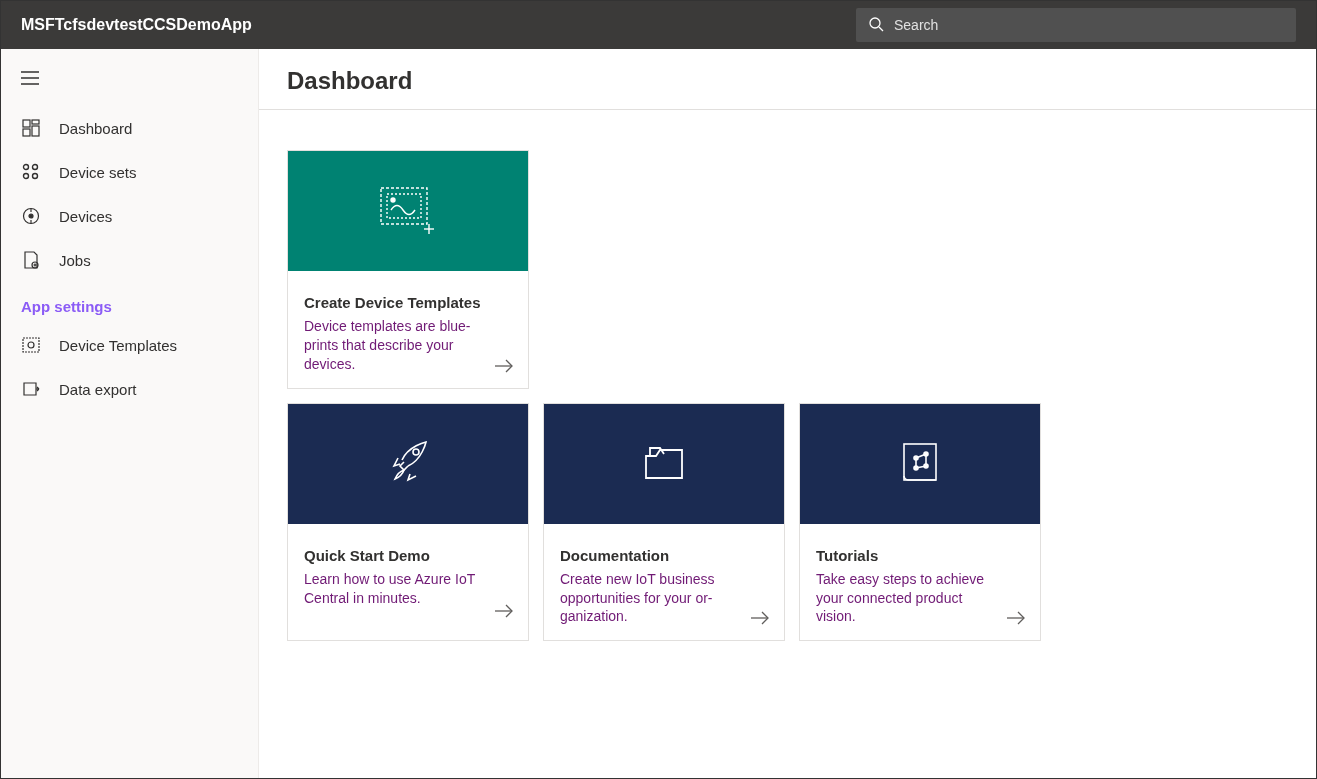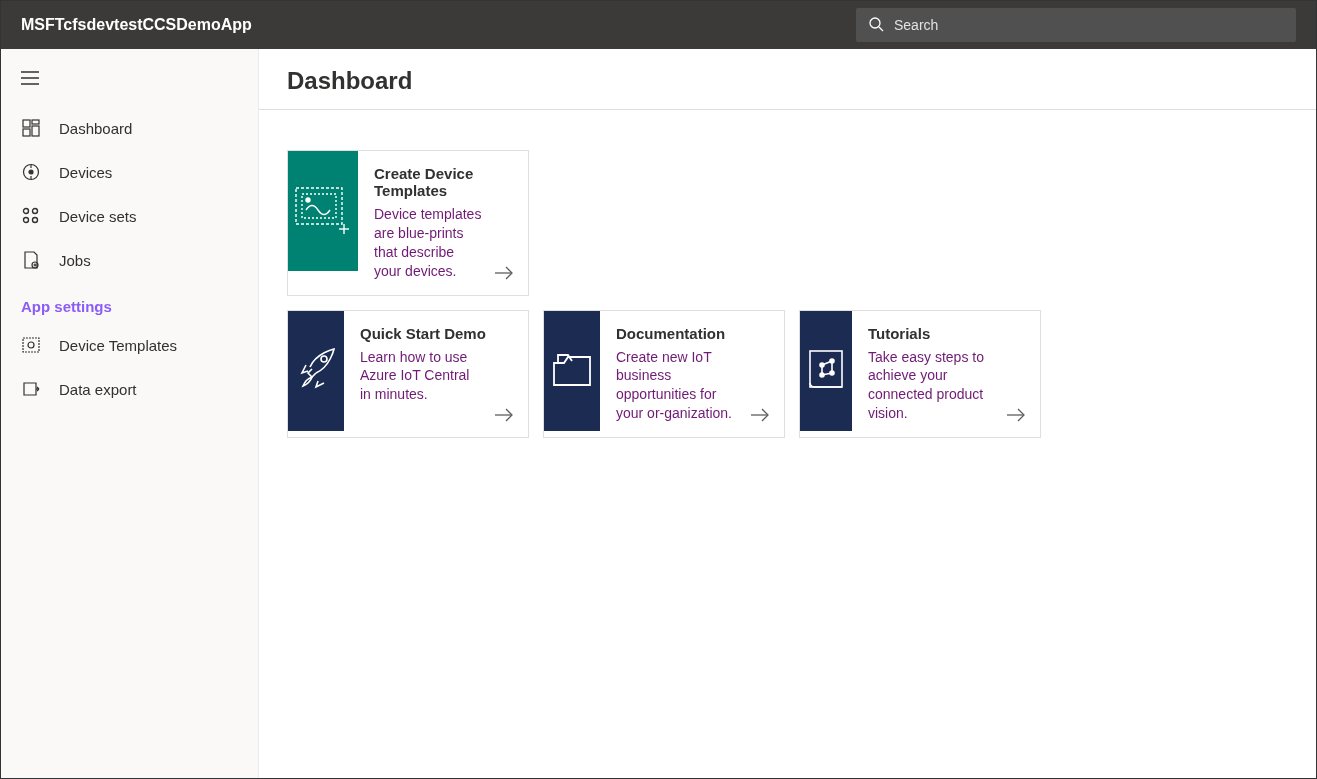--- a/index.html
+++ b/index.html
@@ -101,22 +101,23 @@
   .card-row {
     display: flex;
     gap: 14px;
     margin-bottom: 14px;
   }
   .card {
     width: 242px;
     border: 1px solid #e1dfdd;
     background: #ffffff;
     display: flex;
-    flex-direction: row;
+    flex-direction: column;
     cursor: pointer;
+    gap: 9px;
   }
   .card-hero {
     height: 120px;
     display: flex;
     align-items: center;
     justify-content: center;
   }
   .hero-teal { background: #008272; }
   .hero-navy { background: #1b2b52; }
   .card-hero svg { color: #ffffff; }
@@ -182,40 +183,40 @@
             <rect x="10" y="1" width="7" height="4"></rect>
           <rect x="10" y="7" width="7" height="10"></rect>
             <rect x="1" y="10" width="7" height="7"></rect>
         </svg>
       </span>
       <span>Dashboard</span>
     </div>
 
     <div class="nav-item">
       <span class="nav-icon-slot">
+        <svg viewBox="0 0 18 18" fill="none" stroke="#323130" stroke-width="1.4">
+          <circle cx="4" cy="4" r="2.5"></circle>
+            <circle cx="13" cy="4" r="2.5"></circle>
+          <circle cx="4" cy="13" r="2.5"></circle>
+            <circle cx="13" cy="13" r="2.5"></circle>
+        </svg>
+      </span>
+      <span>Device sets</span>
+    </div>
+
+    <div class="nav-item">
+      <span class="nav-icon-slot">
         <svg viewBox="0 0 18 18" fill="none" stroke="#323130" stroke-width="1.2">
           <circle cx="9" cy="9" r="7.5"></circle>
             <circle cx="9" cy="9" r="2" fill="#323130"></circle>
           <line x1="9" y1="1.5" x2="9" y2="5"></line>
             <line x1="9" y1="13" x2="9" y2="16.5"></line>
         </svg>
       </span>
       <span>Devices</span>
-    </div>
-
-    <div class="nav-item">
-      <span class="nav-icon-slot">
-        <svg viewBox="0 0 18 18" fill="none" stroke="#323130" stroke-width="1.4">
-          <circle cx="4" cy="4" r="2.5"></circle>
-            <circle cx="13" cy="4" r="2.5"></circle>
-          <circle cx="4" cy="13" r="2.5"></circle>
-            <circle cx="13" cy="13" r="2.5"></circle>
-        </svg>
-      </span>
-      <span>Device sets</span>
     </div>
 
 
     <div class="nav-item">
       <span class="nav-icon-slot">
         <svg viewBox="0 0 18 18" fill="none" stroke="#323130" stroke-width="1.2">
           <path d="M3 1h9l3 3v13H3z"></path>
             <circle cx="13" cy="14" r="3"></circle>
           <line x1="13" y1="12.5" x2="13" y2="15.5"></line>
             <line x1="11.5" y1="14" x2="14.5" y2="14"></line>

